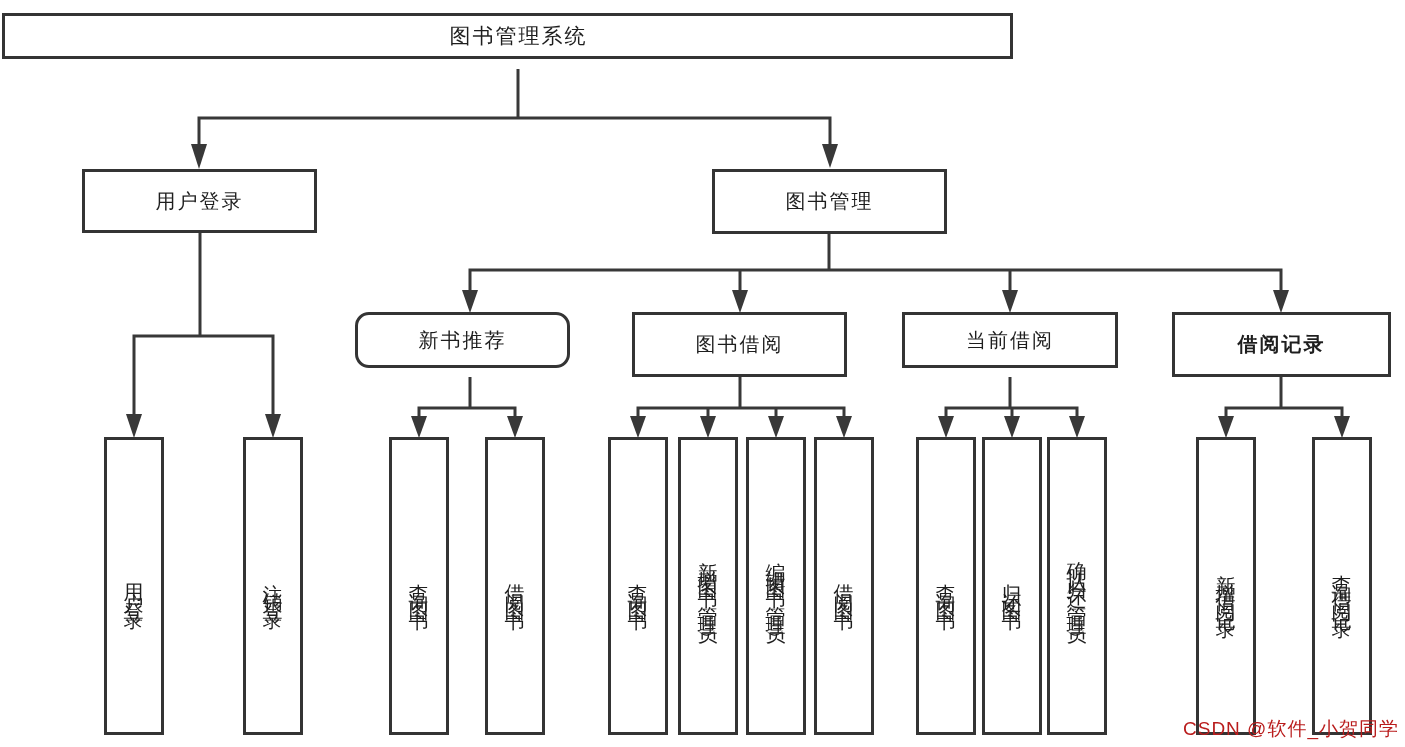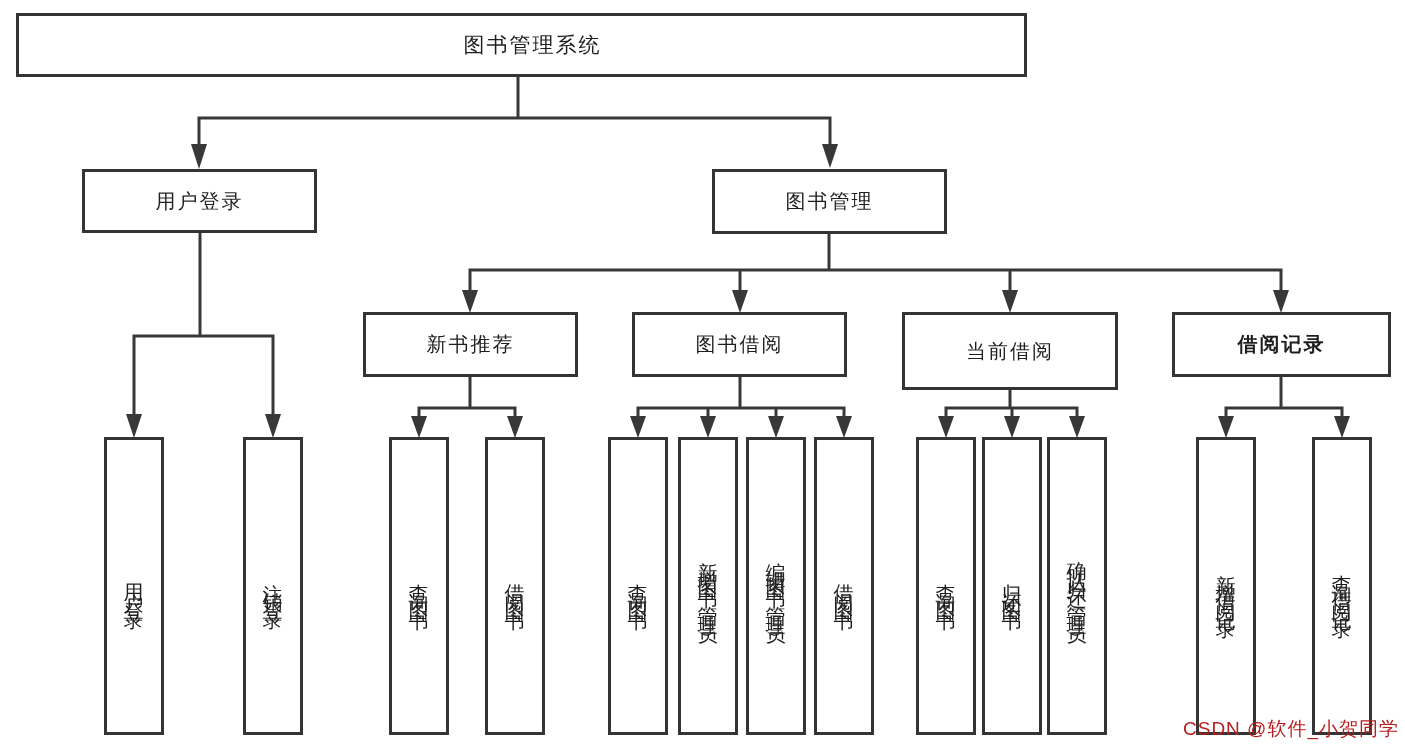--- a/index.html
+++ b/index.html
@@ -113,38 +113,38 @@
 
       <polygon points="938,416 954,416 946,438"></polygon>
       <polygon points="1004,416 1020,416 1012,438"></polygon>
       <polygon points="1069,416 1085,416 1077,438"></polygon>
 
       <polygon points="1218,416 1234,416 1226,438"></polygon>
       <polygon points="1334,416 1350,416 1342,438"></polygon>
     </g>
   </svg>
 
-  <div class="node root" style="left:16px; top:13px; width:1011px; height:64px;padding-left:22px;">
+  <div class="node root" style="left:2px; top:13px; width:1011px; height:46px;padding-left:22px;">
     <span>图书管理系统</span>
   </div>
 
   <div class="node lvl2" style="left:82px; top:169px; width:235px; height:64px;">
     <span>用户登录</span>
   </div>
   <div class="node lvl2" style="left:712px; top:169px; width:235px; height:65px;text-align:center;">
     <span>图书管理</span>
   </div>
 
-  <div class="node lvl3" style="left:363px; top:312px; width:215px; height:65px;">
+  <div class="node lvl3" style="left:355px; top:312px; width:215px; height:56px;border-radius:14px;">
     <span>新书推荐</span>
   </div>
   <div class="node lvl3" style="left:632px; top:312px; width:215px; height:65px;text-align:right;">
     <span>图书借阅</span>
   </div>
-  <div class="node lvl3" style="left:902px; top:312px; width:216px; height:78px;">
+  <div class="node lvl3" style="left:902px; top:312px; width:216px; height:56px;">
     <span>当前借阅</span>
   </div>
   <div class="node lvl3" style="left:1172px; top:312px; width:219px; height:65px;font-weight:bold;">
     <span>借阅记录</span>
   </div>
 
   <div class="node leaf" style="left:104px; top:437px; width:60px; height:298px;">
     <span>用户登录</span>
   </div>
   <div class="node leaf" style="left:243px; top:437px; width:60px; height:298px;">

